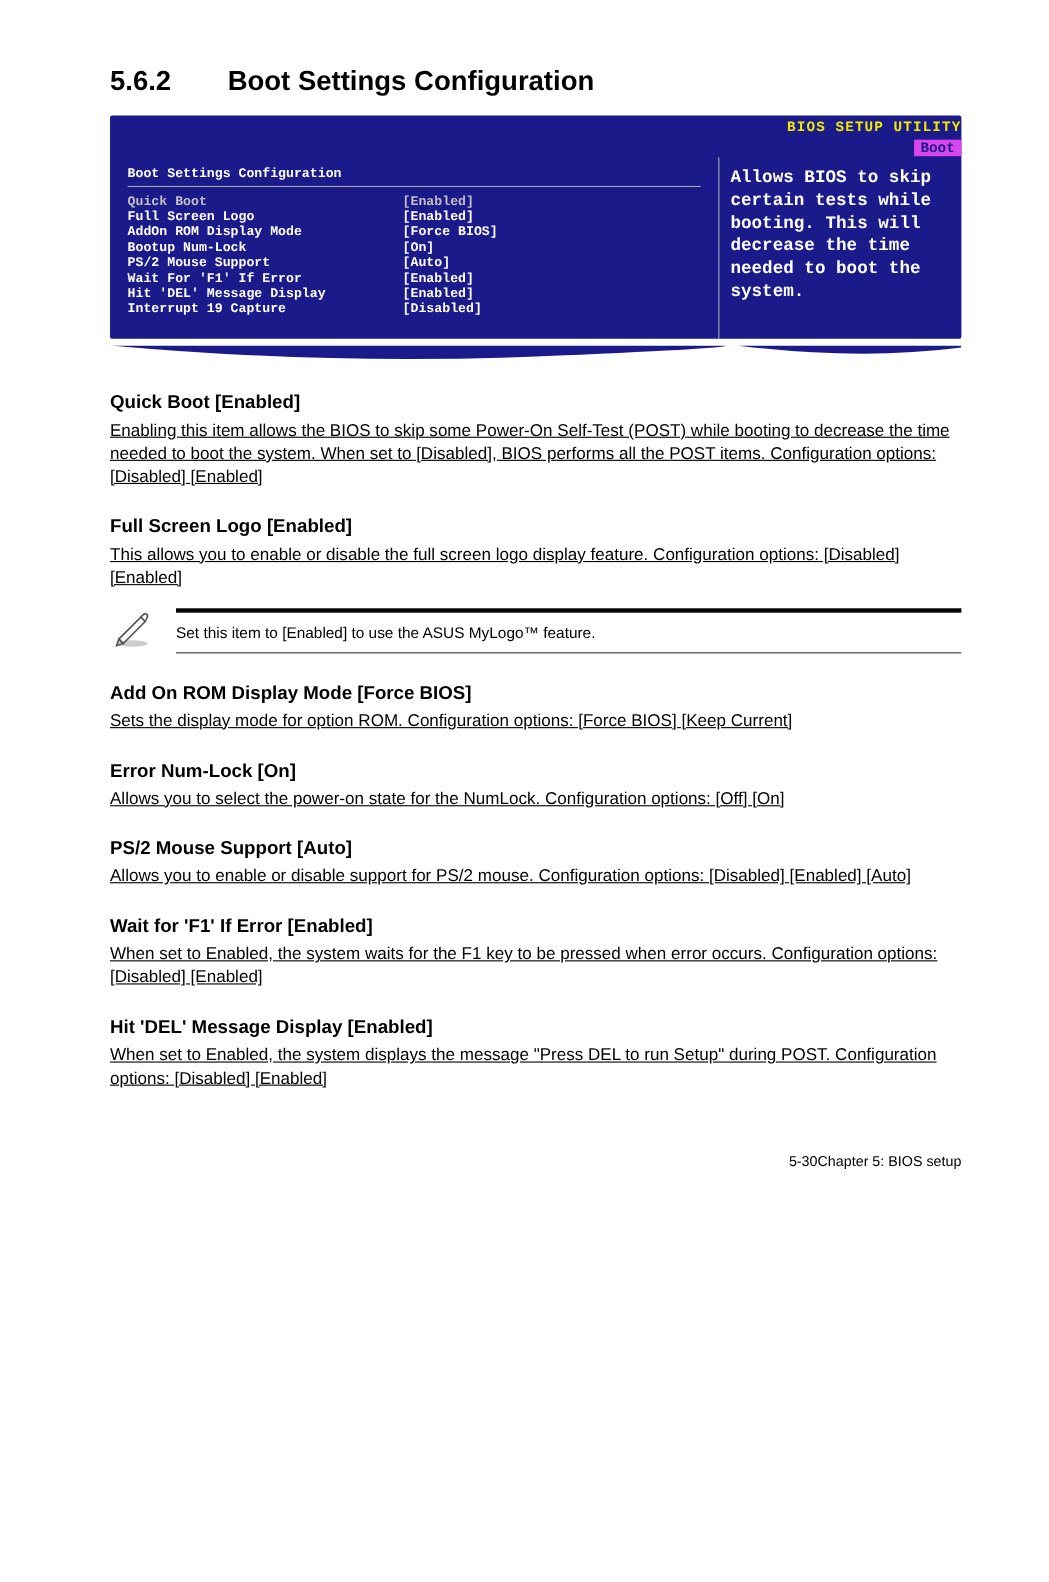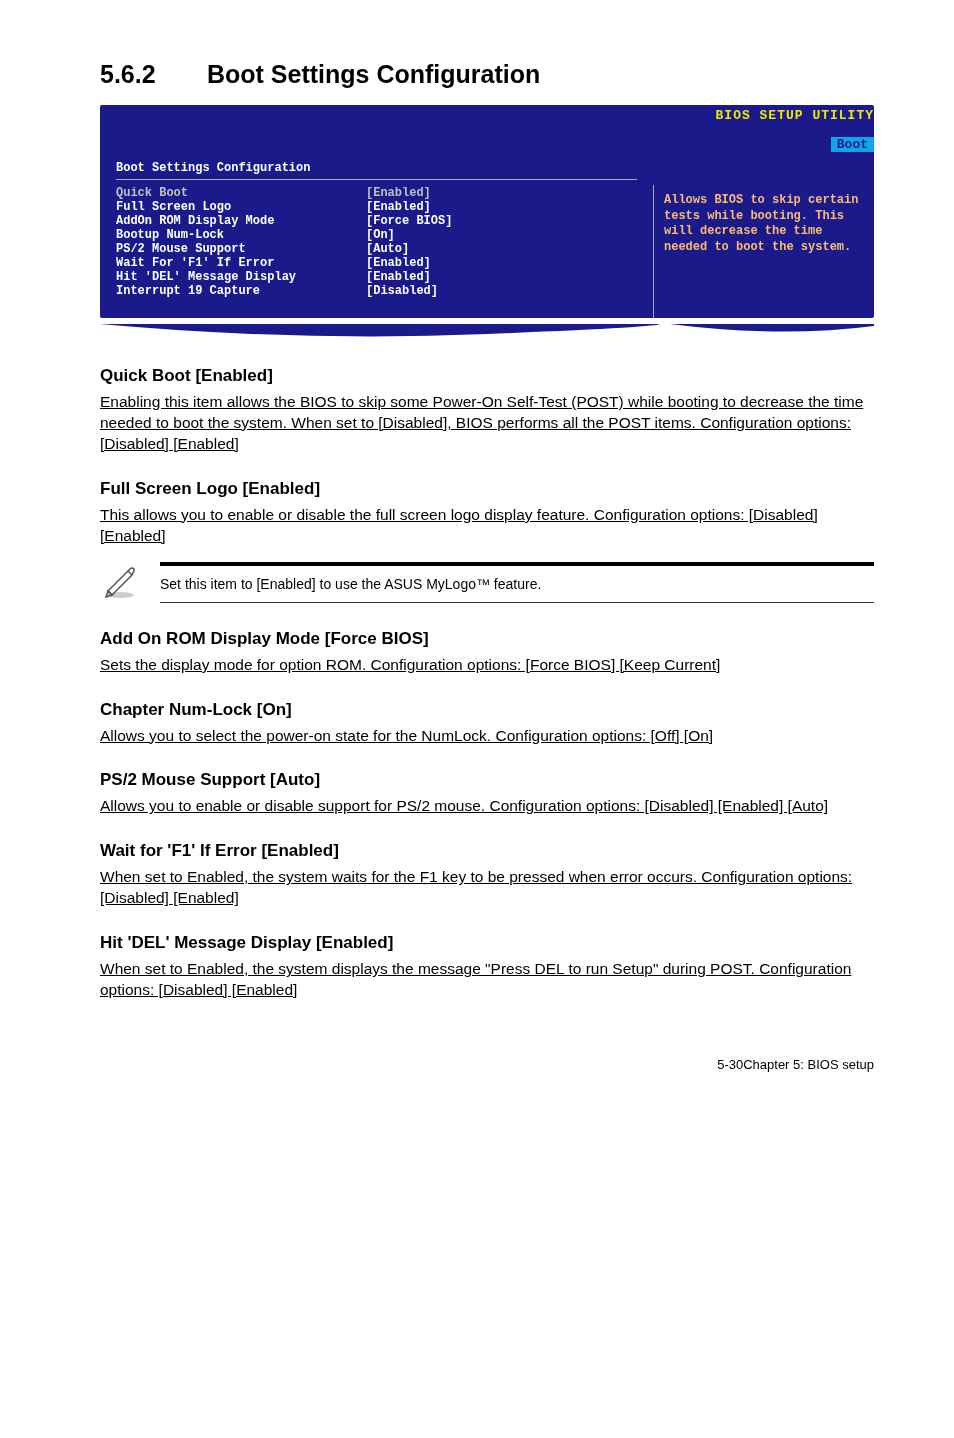--- a/index.html
+++ b/index.html
@@ -35,45 +35,44 @@
     font-family: "Courier New", monospace;
     font-size: 13px;
   }
   .bios-title-bar .line1 {
     color: #f0e800;
     letter-spacing: 1px;
     font-weight: bold;
   }
   .bios-tab {
     display: inline-block;
-    background: #0ea5e9;
+    background: #d946ef;
     color: #1a1a8a;
     font-family: "Courier New", monospace;
     font-size: 13px;
     padding: 0 6px;
     font-weight: bold;
-    margin-top: 14px;
+    margin-top: 4px;
   }
   .bios-body {
     display: flex;
     padding: 0;
   }
   .bios-left {
     flex: 1;
     padding: 8px 16px 20px 16px;
   }
   .bios-right {
     width: 200px;
     border-left: 1px solid #aaa;
     padding: 8px 10px 20px 10px;
     font-family: "Courier New", monospace;
-    font-size: 12px;
-    color: #fdba74;
-    font-weight: bold;
-    margin-top: 32px;
+    font-size: 16px;
+    color: #ffffff;
+    font-weight: bold;
   }
   .bios-heading {
     font-family: "Courier New", monospace;
     font-size: 12px;
     color: #fff;
     font-weight: bold;
     margin-bottom: 6px;
     border-bottom: 1px solid #aaa;
     padding-bottom: 4px;
   }
@@ -220,21 +219,21 @@
         <path d="M8,30 L6,36 L12,34 Z" fill="none" stroke="#555" stroke-width="1.5"></path>
         <path d="M28,10 L30,8 Q32,6 34,8 L34,10 L32,14" fill="none" stroke="#555" stroke-width="1.5"></path>
       </svg>
     </div>
     <div class="note-text">Set this item to [Enabled] to use the ASUS MyLogo™ feature.</div>
   </div>
 
   <h3 class="sub">Add On ROM Display Mode [Force BIOS]</h3>
   <p class="body-text">Sets the display mode for option ROM. Configuration options: [Force BIOS] [Keep Current]</p>
 
-  <h3 class="sub">Chapter Num-Lock [On]</h3>
+  <h3 class="sub">Error Num-Lock [On]</h3>
   <p class="body-text">Allows you to select the power-on state for the NumLock. Configuration options: [Off] [On]</p>
 
   <h3 class="sub">PS/2 Mouse Support [Auto]</h3>
   <p class="body-text">Allows you to enable or disable support for PS/2 mouse. Configuration options: [Disabled] [Enabled] [Auto]</p>
 
   <h3 class="sub">Wait for 'F1' If Error [Enabled]</h3>
   <p class="body-text">When set to Enabled, the system waits for the F1 key to be pressed when error occurs. Configuration options: [Disabled] [Enabled]</p>
 
   <h3 class="sub">Hit 'DEL' Message Display [Enabled]</h3>
   <p class="body-text">When set to Enabled, the system displays the message "Press DEL to run Setup" during POST. Configuration options: [Disabled] [Enabled]</p>

